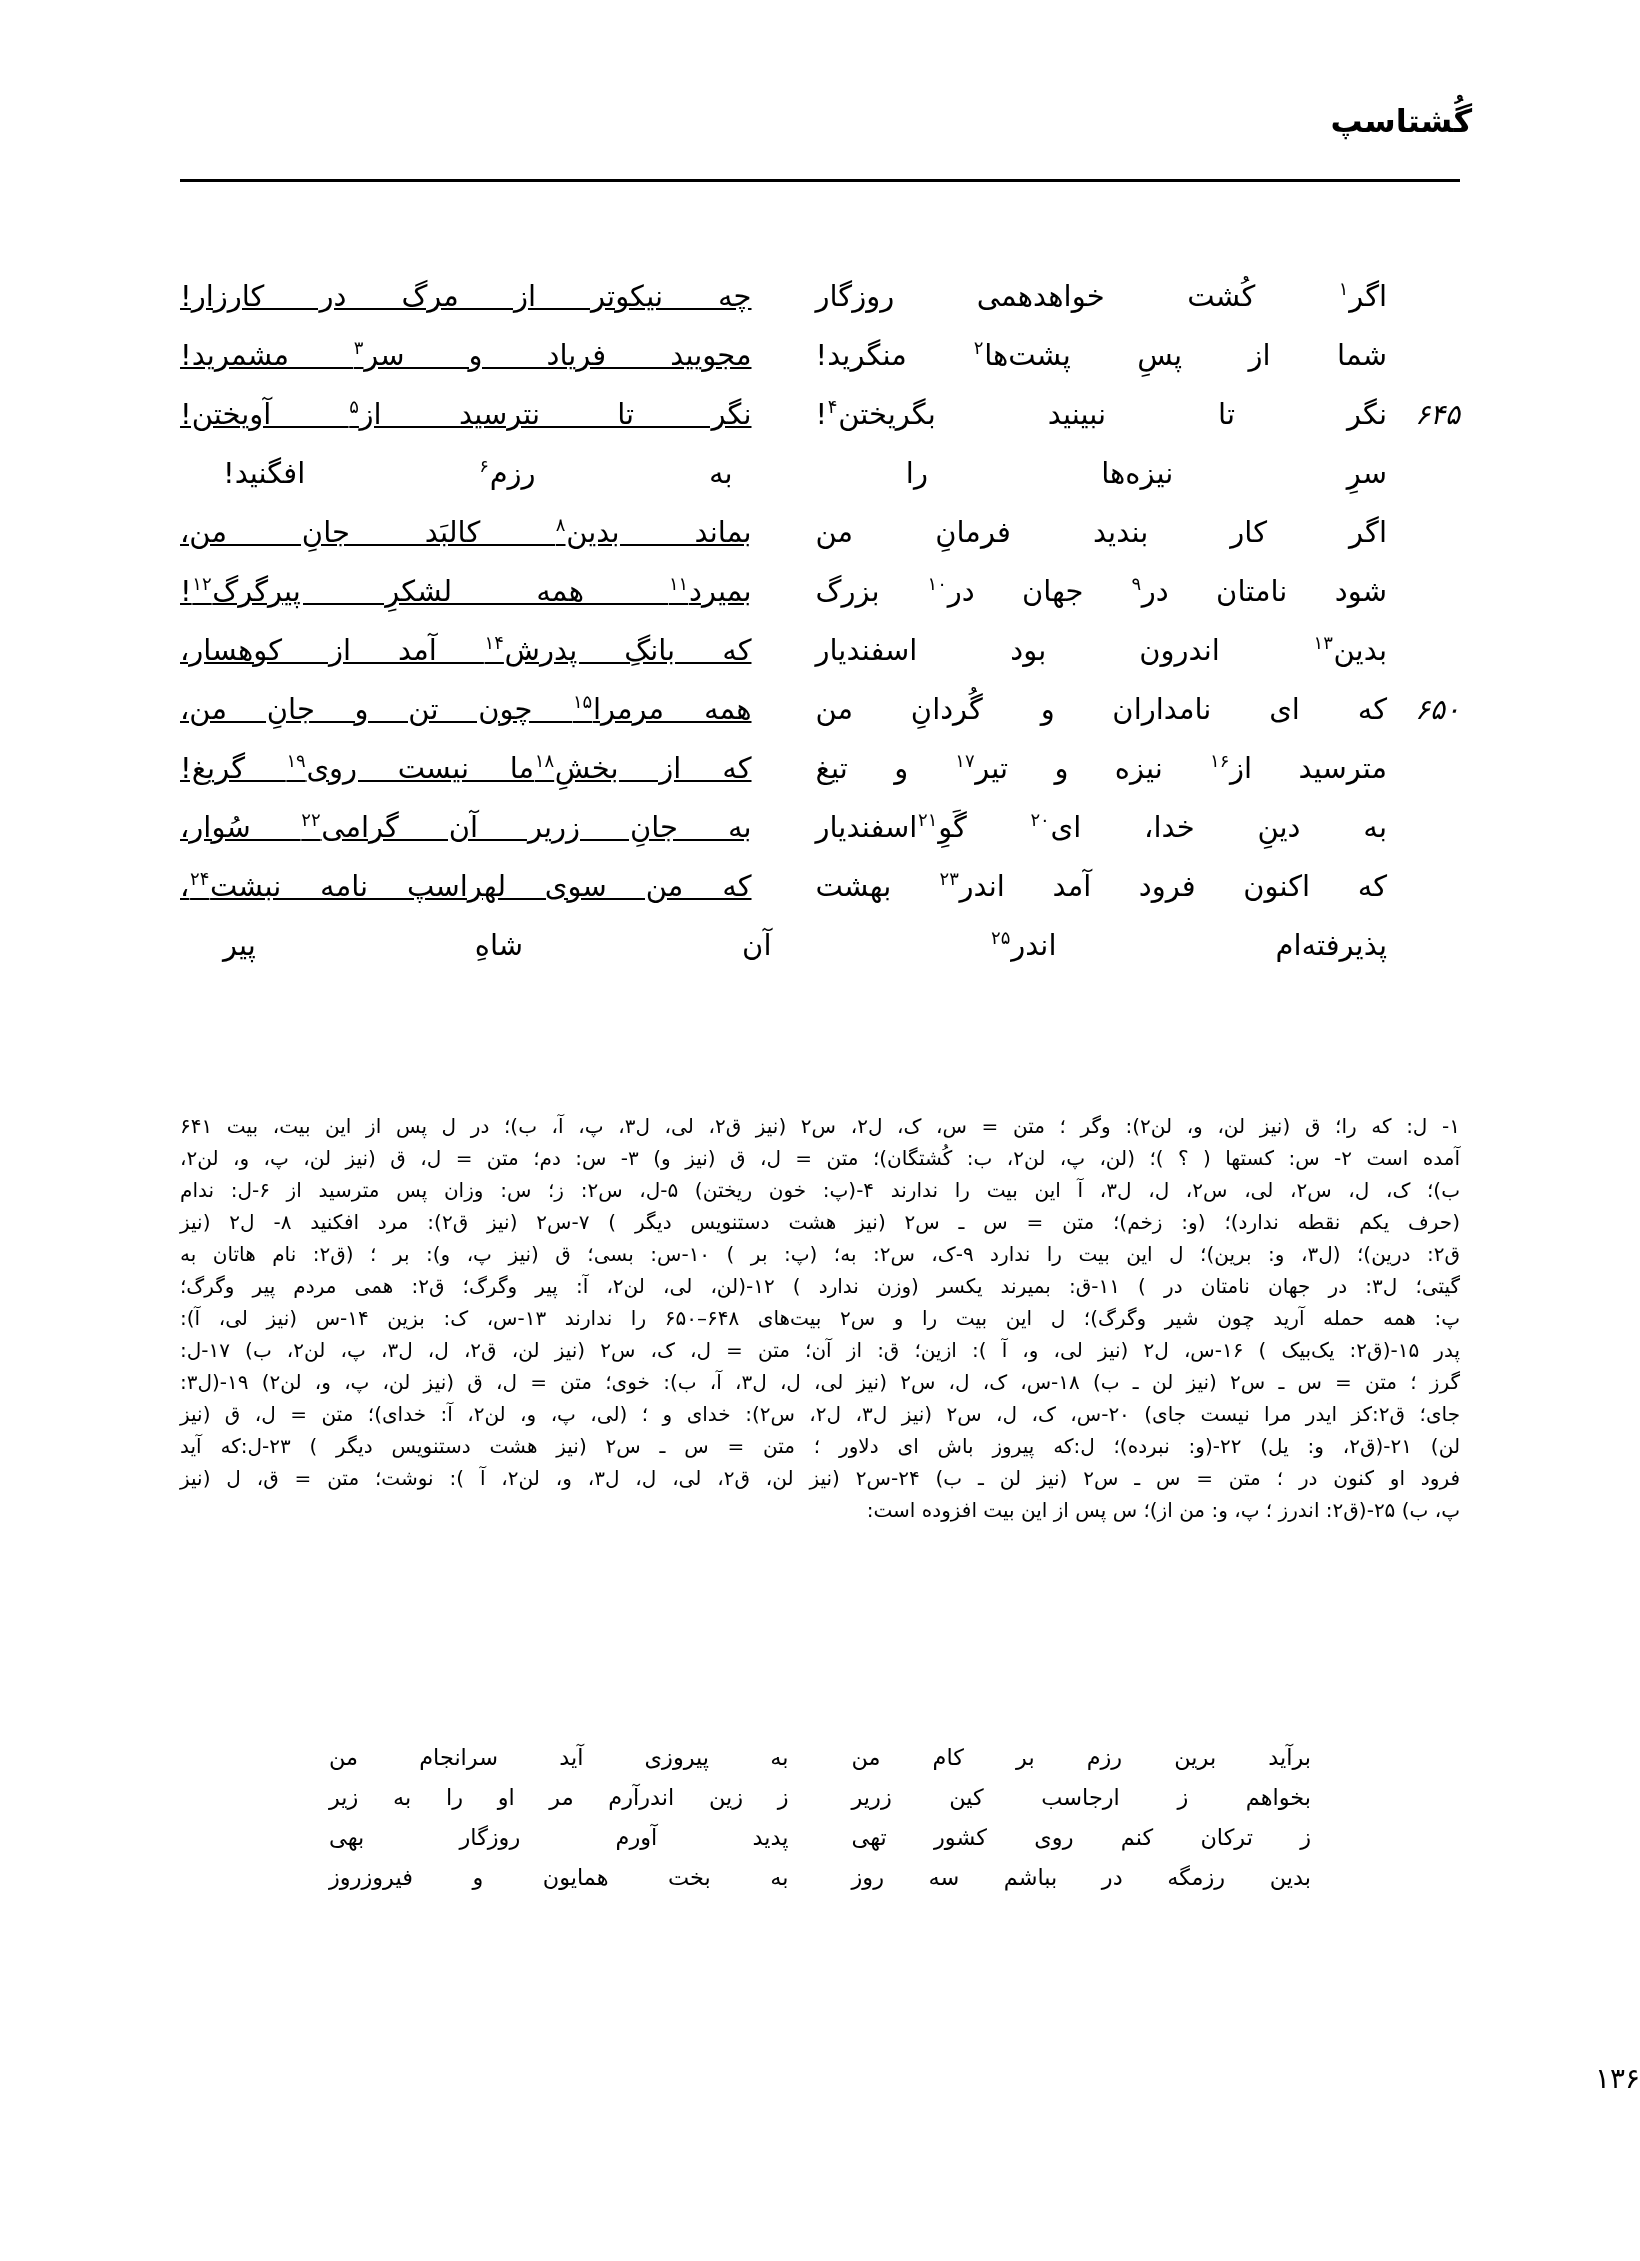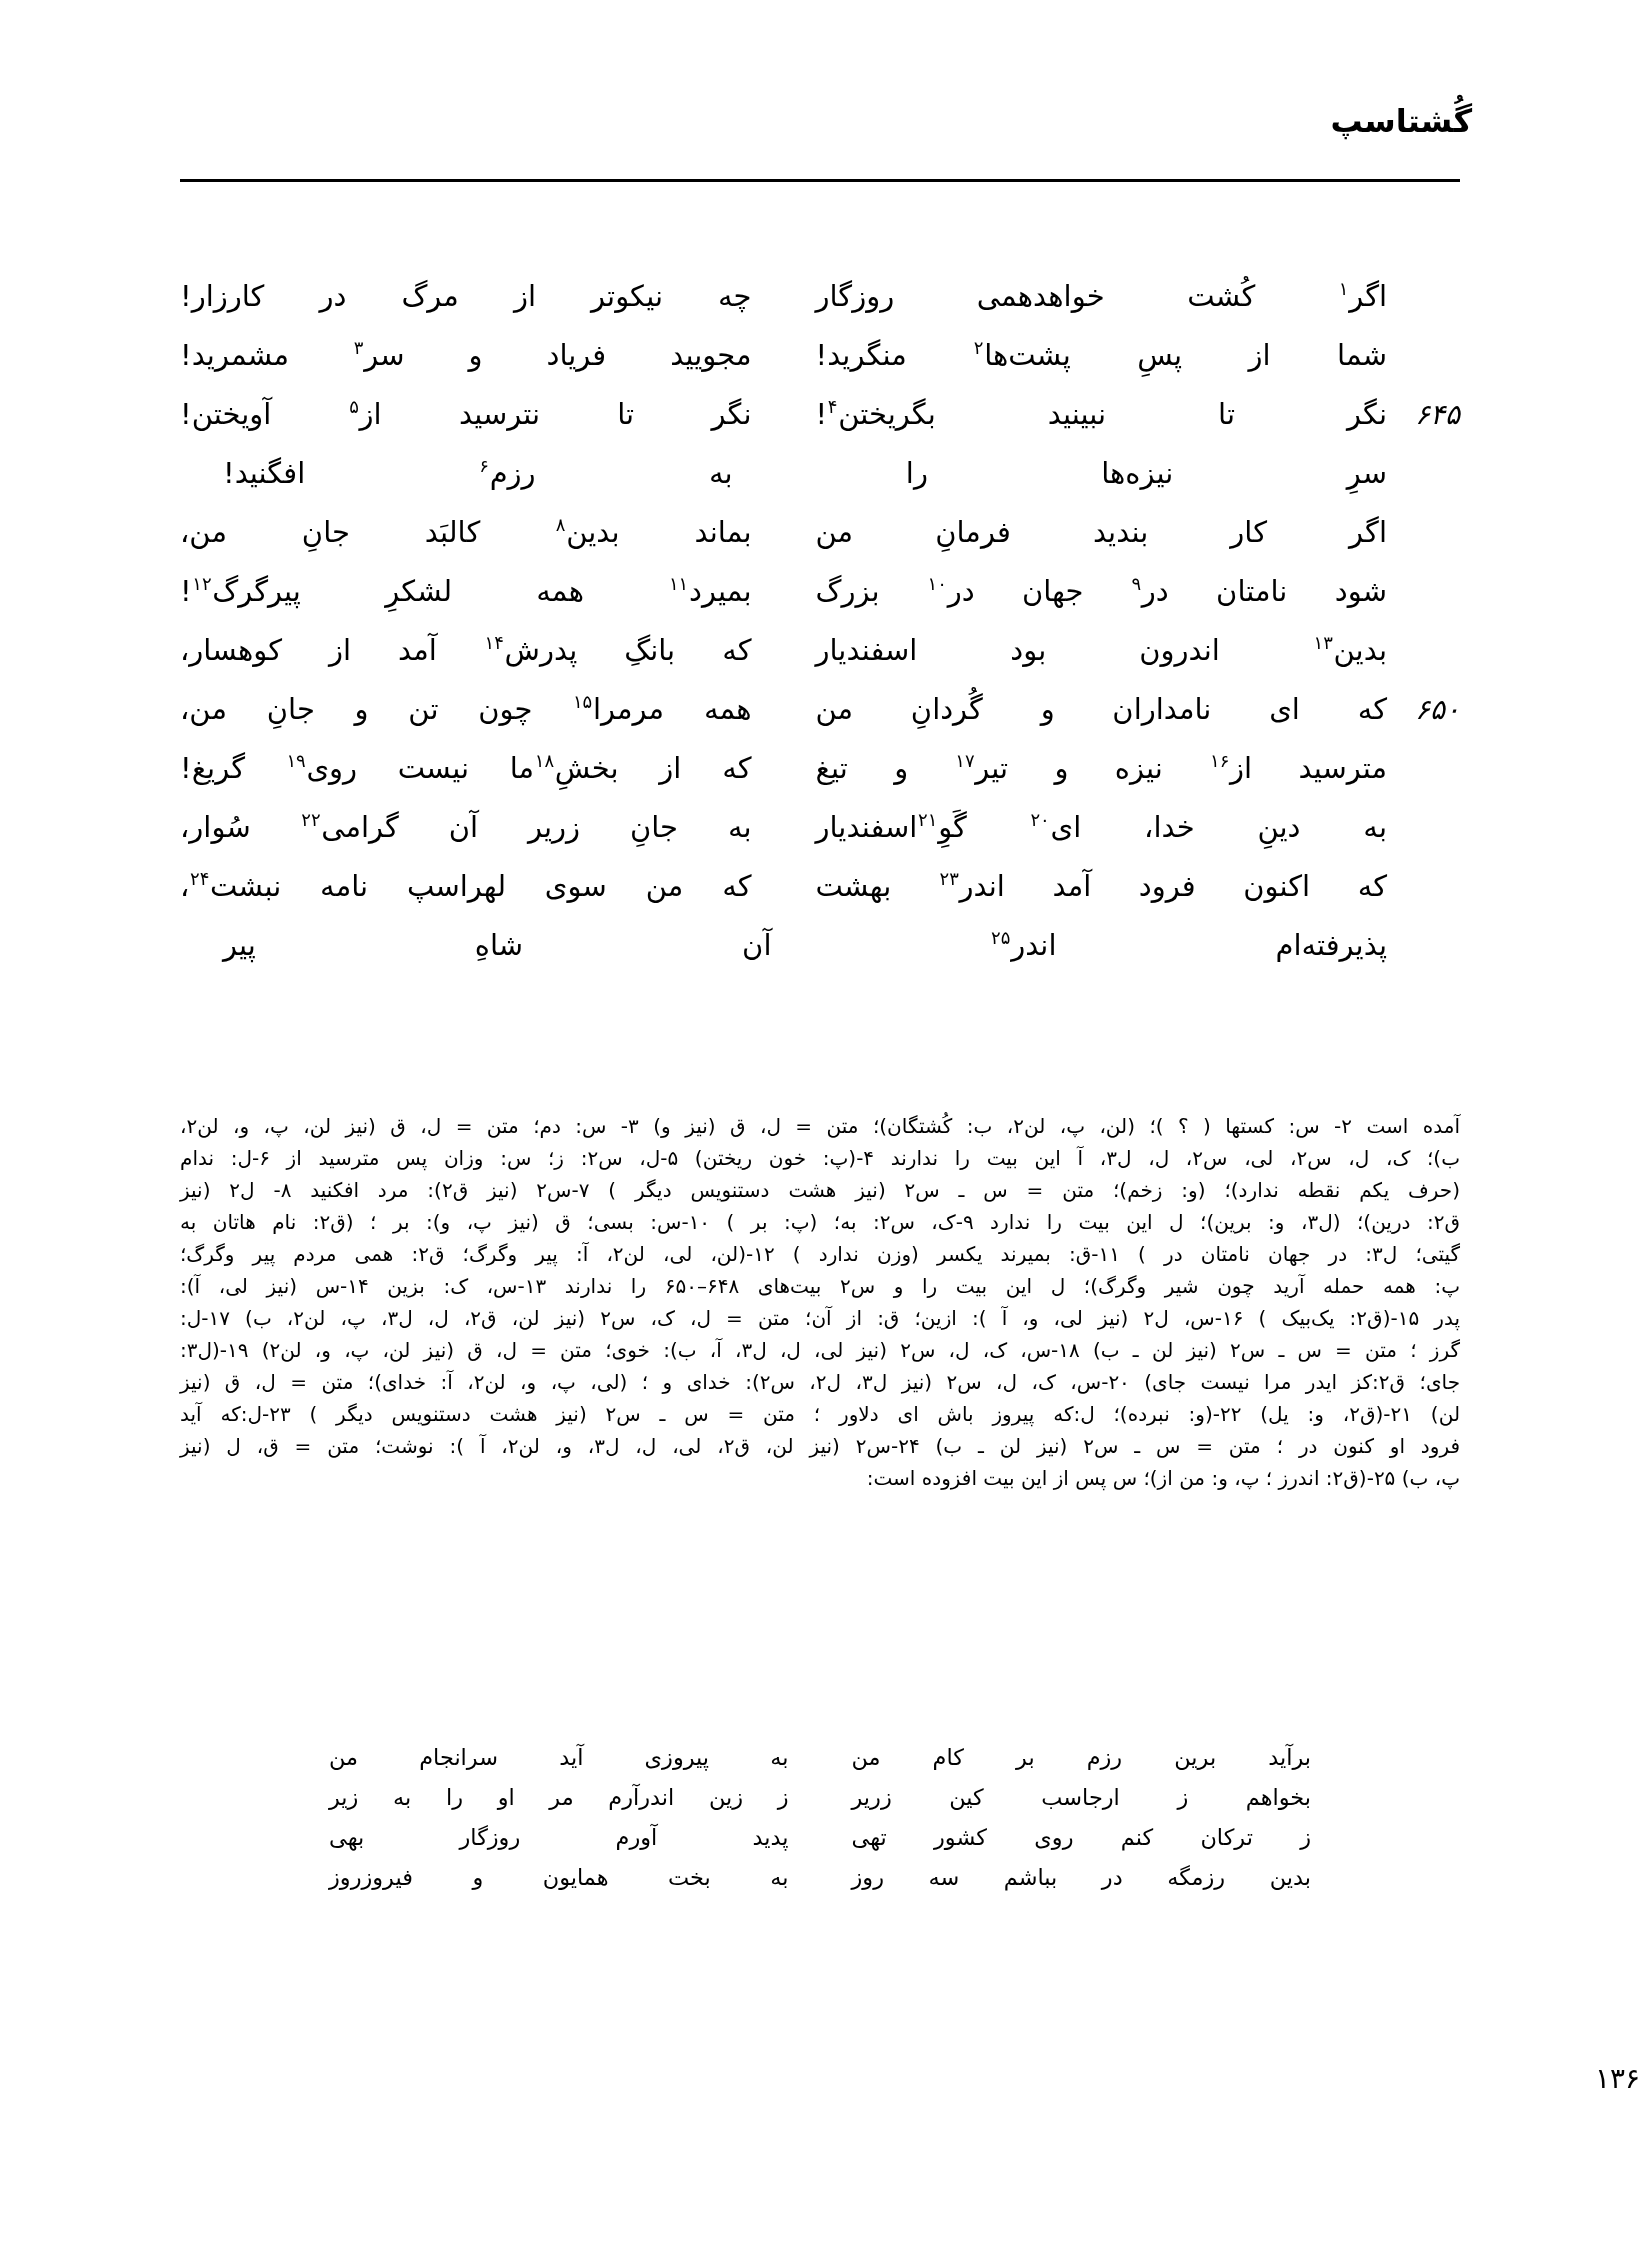--- a/index.html
+++ b/index.html
@@ -84,20 +84,21 @@
   .hemistich.h-right {
     text-align: justify;
     text-align-last: justify;
     padding-left: 43px;
   }
   .hemistich.h-left {
     text-align: justify;
     text-align-last: justify;
     padding-right: 21px;
     padding-left: 0;
+    text-decoration: underline;
   }
   .sup {
     font-size: 18px;
     vertical-align: super;
     line-height: 0;
     margin: 0 0.7px;
   }
 
   
   .apparatus {
@@ -217,20 +218,21 @@
         <div class="hemistich h-right">که اکنون فرود آمد اندر<span class="sup">۲۳</span> بهشت</div>
         <div class="hemistich h-left">که من سوی لهراسپ نامه نبشت<span class="sup">۲۴</span>،</div>
       </div>
       <div class="bayt">
         <div class="lineno"></div>
         <div class="hemistich h-right">پذیرفته‌ام اندر<span class="sup">۲۵</span> آن شاهِ پیر</div>
       </div>
     </div>
 
   <div class="apparatus" id="apparatus">
+      <p>۱- ل: که را؛ ق (نیز لن، و، لن۲): وگر ؛ متن = س، ک، ل۲، س۲ (نیز ق۲، لی، ل۳، پ، آ، ب)؛ در ل پس از این بیت، بیت ۶۴۱</p>
       <p>آمده است  ۲- س: کستها ( ؟ )؛ (لن، پ، لن۲، ب: کُشتگان)؛ متن = ل، ق (نیز و)  ۳- س: دم؛ متن = ل، ق (نیز لن، پ، و، لن۲،</p>
       <p>ب)؛ ک، ل، س۲، لی، س۲، ل، ل۳، آ این بیت را ندارند  ۴-(پ: خون ریختن)  ۵-ل، س۲: ز؛ س: وزان پس مترسید از  ۶-ل: ندام</p>
       <p>(حرف یکم نقطه ندارد)؛ (و: زخم)؛ متن = س ـ س۲ (نیز هشت دستنویس دیگر )  ۷-س۲ (نیز ق۲): مرد افکنید  ۸- ل۲ (نیز</p>
       <p>ق۲: درین)؛ (ل۳، و: برین)؛ ل این بیت را ندارد  ۹-ک، س۲: به؛ (پ: بر )  ۱۰-س: بسی؛ ق (نیز پ، و): بر ؛ (ق۲: نام هاتان به</p>
       <p>گیتی؛ ل۳: در جهان نامتان در )  ۱۱-ق: بمیرند یکسر (وزن ندارد )  ۱۲-(لن، لی، لن۲، آ: پیر وگرگ؛ ق۲: همی مردم پیر وگرگ؛</p>
       <p>پ: همه حمله آرید چون شیر وگرگ)؛ ل این بیت را و س۲ بیت‌های ۶۴۸–۶۵۰ را ندارند  ۱۳-س، ک: بزین  ۱۴-س (نیز لی، آ):</p>
       <p>پدر  ۱۵-(ق۲: یک‌بیک )  ۱۶-س، ل۲ (نیز لی، و، آ ): ازین؛ ق: از آن؛ متن = ل، ک، س۲ (نیز لن، ق۲، ل، ل۳، پ، لن۲، ب)  ۱۷-ل:</p>
       <p>گرز ؛ متن = س ـ س۲ (نیز لن ـ ب)  ۱۸-س، ک، ل، س۲ (نیز لی، ل، ل۳، آ، ب): خوی؛ متن = ل، ق (نیز لن، پ، و، لن۲)  ۱۹-(ل۳:</p>
       <p>جای؛ ق۲:کز ایدر مرا نیست جای)  ۲۰-س، ک، ل، س۲ (نیز ل۳، ل۲، س۲): خدای و ؛ (لی، پ، و، لن۲، آ: خدای)؛ متن = ل، ق (نیز</p>
       <p>لن)  ۲۱-(ق۲، و: یل)  ۲۲-(و: نبرده)؛ ل:که پیروز باش ای دلاور ؛ متن = س ـ س۲ (نیز هشت دستنویس دیگر )  ۲۳-ل:که آید</p>

